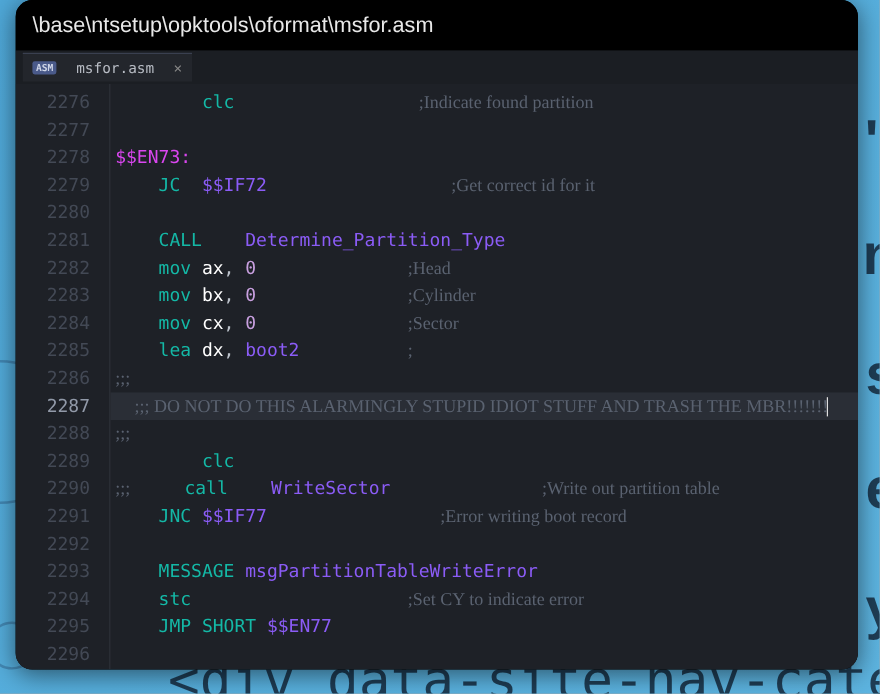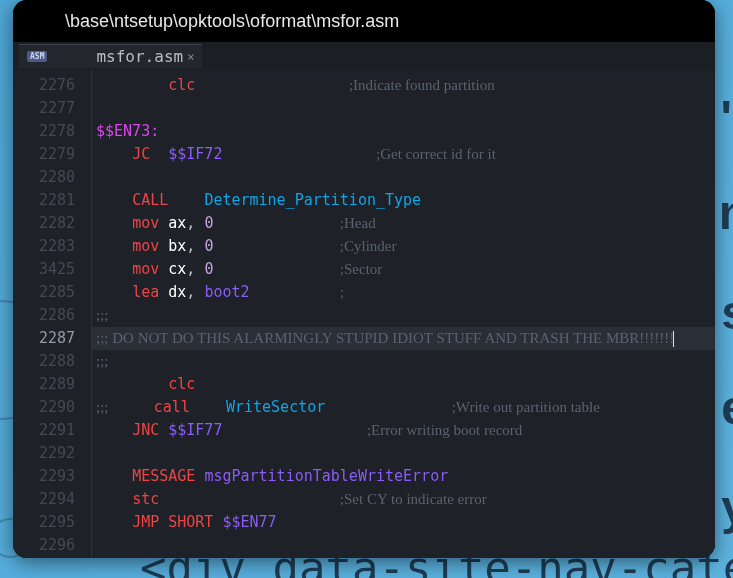--- a/index.html
+++ b/index.html
@@ -48,50 +48,48 @@
     height: 42px;
     display: flex;
     align-items: center;
     padding: 0 14px;
     background: #000;
   }
   .title {
     color: #e8e8e8;
     font-size: 18px;
     font-family: Arial, sans-serif;
-    margin-left: 38px;
   }
   .tab-bar {
     height: 28px;
     background: #1b1e23;
     display: flex;
     align-items: center;
     padding-left: 6px;
   }
   .tab {
     display: flex;
     align-items: center;
     height: 24px;
     background: #23262c;
     padding: 0 8px;
-    gap: 4px;
+    gap: 16px;
     border-top: 1px solid #3a4050;
   }
   .tab-badge {
     background: #4a5a8a;
     color: #cfd6e8;
     font-size: 8px;
     font-weight: bold;
     padding: 1px 3px;
     border-radius: 2px;
   }
   .tab-name {
     color: #b8bcc4;
-    font-size: 16px;
-    margin-left: 45px;
+    font-size: 12px;
   }
   .tab-close {
     color: #888;
     font-size: 12px;
     cursor: pointer;
   }
   .editor {
     background: #1e2127;
     height: calc(100% - 70px);
     display: flex;
@@ -113,25 +111,25 @@
     background: #2d3138;
   }
   .code {
     flex: 1;
     padding-top: 4px;
     padding-left: 4px;
     white-space: pre;
     color: #bcc2cb;
   }
   .code .line { height: 23px; }
-  .code .line.hl { background: #2a2e36; position: relative; margin-left: -4px; padding-left: 4px; width: calc(100% + 4px); }
+  .code .line.hl { background: #2a2e36; position: relative; margin-left: -4px; padding-left: 20px; width: calc(100% + 4px); }
   .cursor { border-right: 1.5px solid #e0e0e0; display: inline-block; height: 16px; vertical-align: middle; margin-left: -1px; }
-  .kw { color: #ef4444; }
+  .kw { color: #14b8a6; }
   .label { color: #d946ef; }
-  .fn { color: #0ea5e9; }
+  .fn { color: #8b5cf6; }
   .num { color: #c9a0e0; }
   .reg { color: #ffffff; }
   .cmt { color: #5a6270; font-family: Liberation Serif, serif; }
   .id { color: #8b5cf6; }
 </style>
 </head>
 <body>
 
 <div class="bg-circle c1"></div>
 <div class="bg-circle c2"></div>
@@ -156,21 +154,21 @@
   <div class="editor">
     <div class="gutter" id="gutter">
         <div class="lineno">2276</div>
         <div class="lineno">2277</div>
         <div class="lineno">2278</div>
         <div class="lineno">2279</div>
         <div class="lineno">2280</div>
         <div class="lineno">2281</div>
         <div class="lineno">2282</div>
         <div class="lineno">2283</div>
-        <div class="lineno">3425</div>
+        <div class="lineno">2284</div>
         <div class="lineno">2285</div>
         <div class="lineno">2286</div>
         <div class="lineno current">2287</div>
         <div class="lineno">2288</div>
         <div class="lineno">2289</div>
         <div class="lineno">2290</div>
         <div class="lineno">2291</div>
         <div class="lineno">2292</div>
         <div class="lineno">2293</div>
         <div class="lineno">2294</div>

